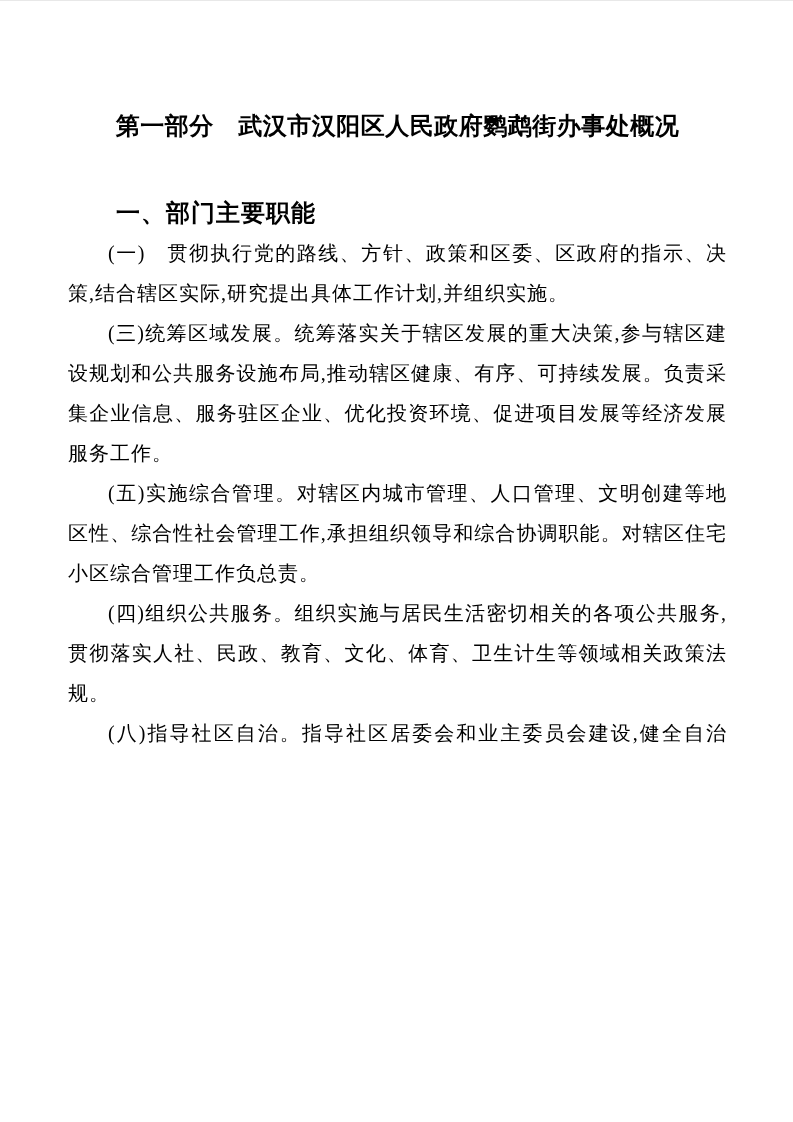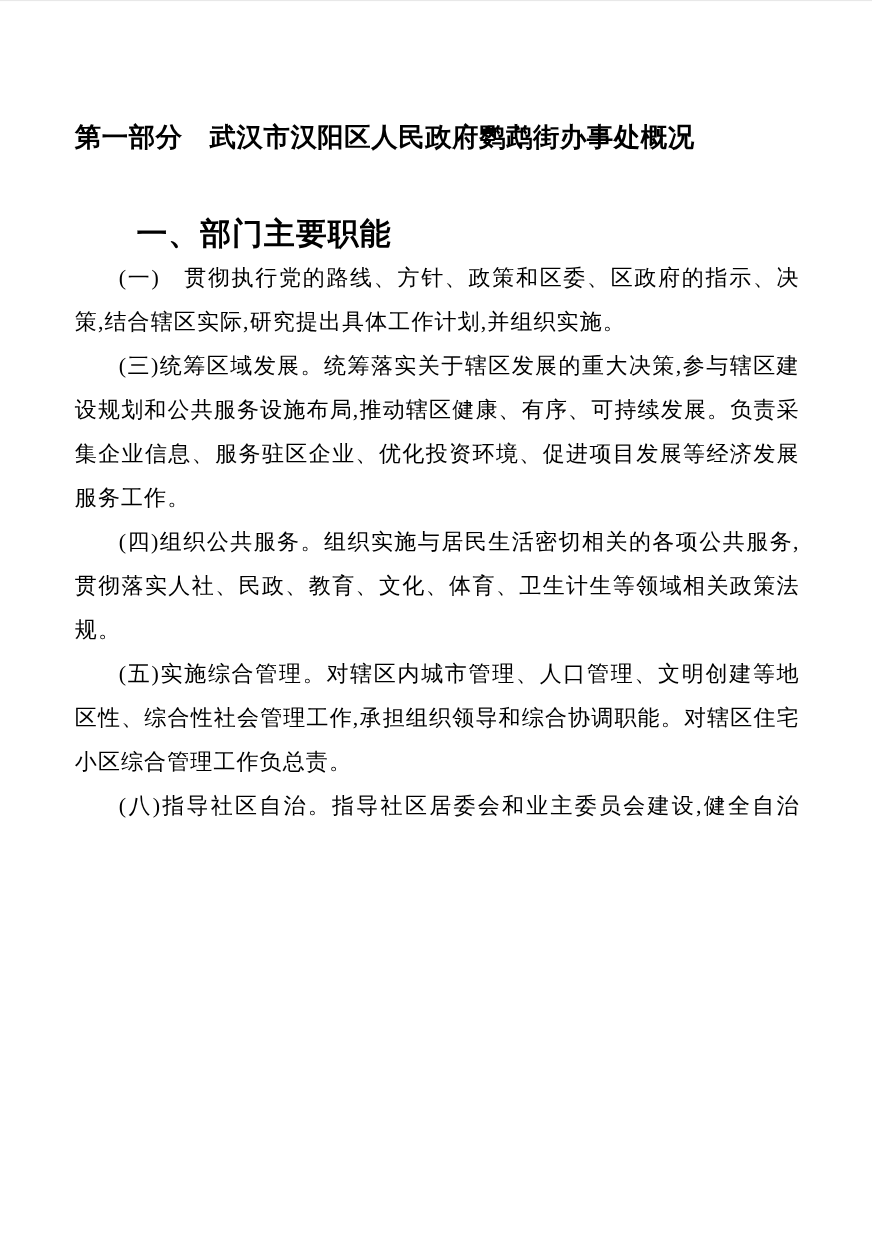--- a/index.html
+++ b/index.html
@@ -16,27 +16,27 @@
     padding: 108px 66px 0 68px;
     overflow: hidden;
     border-top: 1px solid #e8e8e8;
     color: #000000;
   }
   .doc-title {
     font-family: "Liberation Sans", "DejaVu Sans", sans-serif;
     font-size: 24px;
     font-weight: 700;
     line-height: 34px;
-    text-align: left;
+    text-align: center;
     letter-spacing: 0.5px;
     margin: 0 0 50px 0;
   }
   .section-heading {
     font-family: "Liberation Sans", "DejaVu Sans", sans-serif;
-    font-size: 28px;
+    font-size: 24px;
     font-weight: 700;
     line-height: 40px;
     margin: 0;
     text-indent: 2em;
     letter-spacing: 1px;
   }
   .para {
     font-family: "Liberation Serif", "DejaVu Serif", serif;
     font-size: 20px;
     line-height: 40px;
@@ -53,16 +53,16 @@
 </head>
 <body>
 
 <div class="page">
   <h1 class="doc-title">第一部分　武汉市汉阳区人民政府鹦鹉街办事处概况</h1>
 
   <h2 class="section-heading">一、部门主要职能</h2>
 
   <p class="para">(一)　贯彻执行党的路线、方针、政策和区委、区政府的指示、决策,结合辖区实际,研究提出具体工作计划,并组织实施。</p>
   <p class="para">(三)统筹区域发展。统筹落实关于辖区发展的重大决策,参与辖区建设规划和公共服务设施布局,推动辖区健康、有序、可持续发展。负责采集企业信息、服务驻区企业、优化投资环境、促进项目发展等经济发展服务工作。</p>
+  <p class="para">(五)实施综合管理。对辖区内城市管理、人口管理、文明创建等地区性、综合性社会管理工作,承担组织领导和综合协调职能。对辖区住宅小区综合管理工作负总责。</p>
   <p class="para">(四)组织公共服务。组织实施与居民生活密切相关的各项公共服务,贯彻落实人社、民政、教育、文化、体育、卫生计生等领域相关政策法规。</p>
-  <p class="para">(五)实施综合管理。对辖区内城市管理、人口管理、文明创建等地区性、综合性社会管理工作,承担组织领导和综合协调职能。对辖区住宅小区综合管理工作负总责。</p>
   <p class="para stretch">(八)指导社区自治。指导社区居委会和业主委员会建设,健全自治</p>
 </div>
 
 </body></html>

